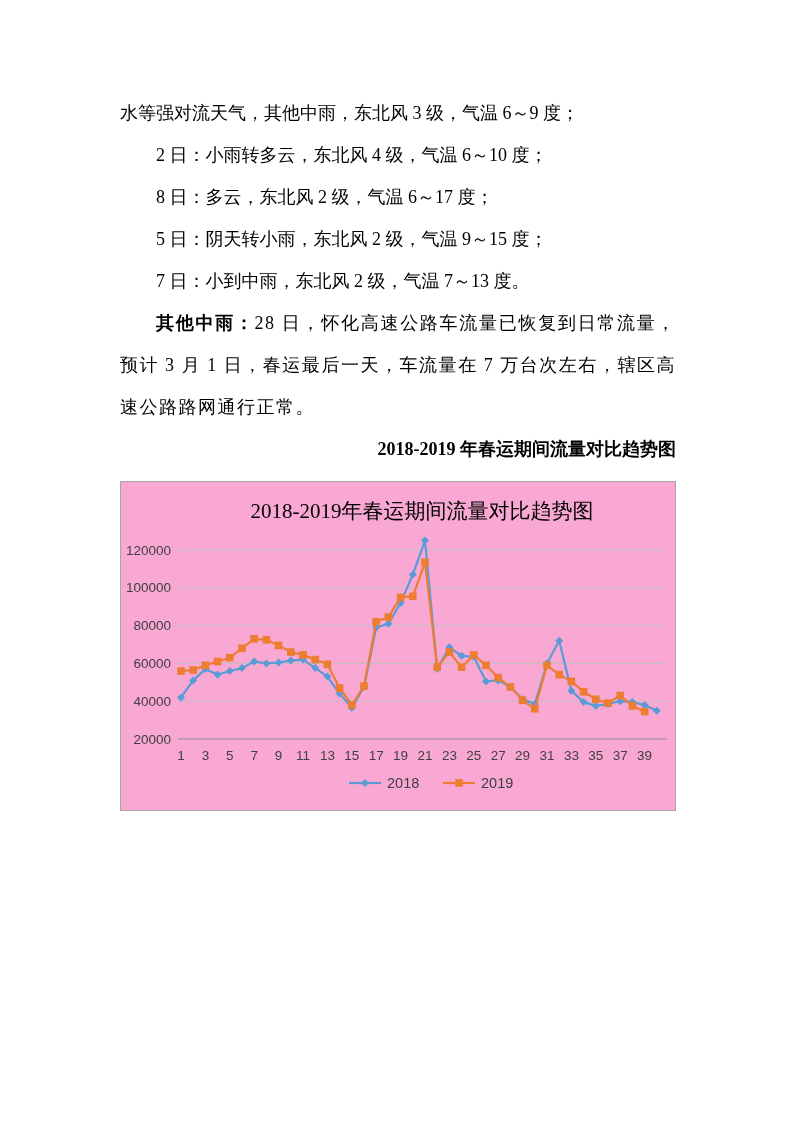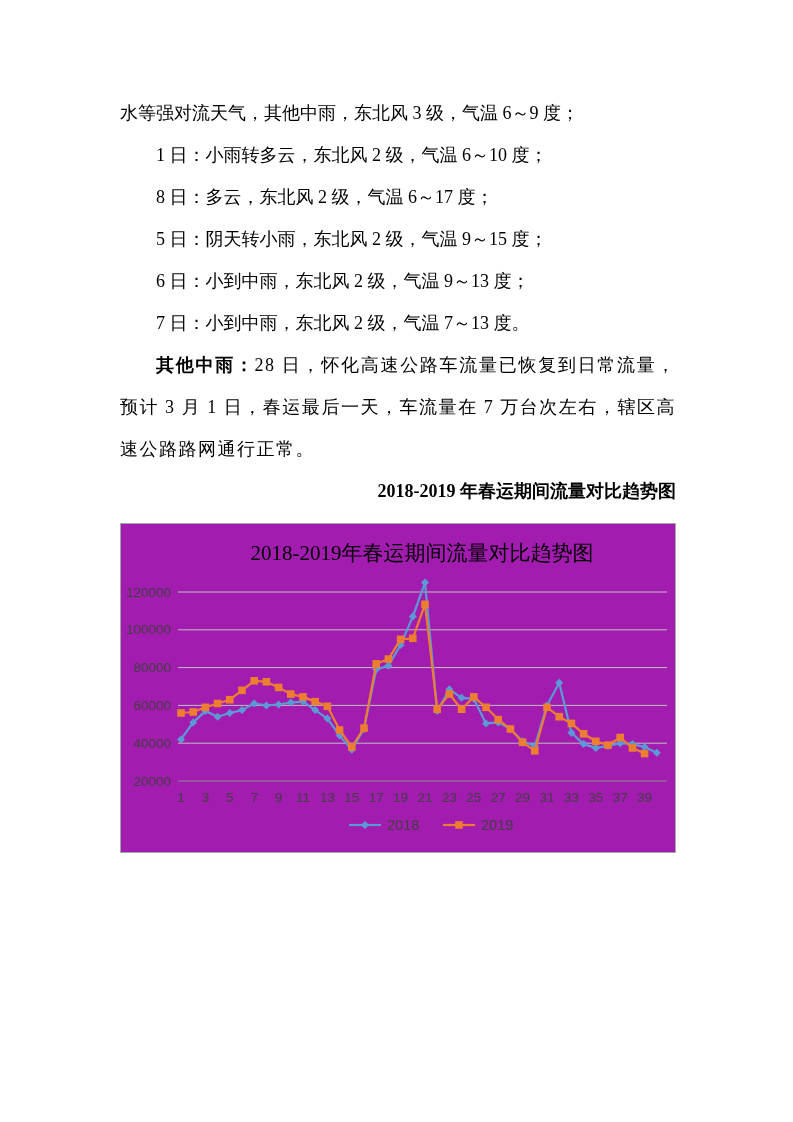--- a/index.html
+++ b/index.html
@@ -33,33 +33,32 @@
     margin: 0;
     font-size: 18px;
     line-height: 42px;
     font-weight: bold;
     text-align: right;
   }
   .chart-frame {
     margin-top: 11px;
     width: 556px; height: 330px;
     border: 1px solid #a6a6a6;
-    background: #a21caf;
+    background: #f9a8d4;
   }
   .chart-frame svg { display:block; }
 </style>
 </head>
 <body>
 
 <div class="page">
   <p class="line">水等强对流天气，其他中雨，东北风 3 级，气温 6～9 度；</p>
-  <p class="line indent">1 日：小雨转多云，东北风 2 级，气温 6～10 度；</p>
+  <p class="line indent">2 日：小雨转多云，东北风 4 级，气温 6～10 度；</p>
   <p class="line indent">8 日：多云，东北风 2 级，气温 6～17 度；</p>
   <p class="line indent">5 日：阴天转小雨，东北风 2 级，气温 9～15 度；</p>
-  <p class="line indent">6 日：小到中雨，东北风 2 级，气温 9～13 度；</p>
   <p class="line indent">7 日：小到中雨，东北风 2 级，气温 7～13 度。</p>
 
   <p class="para indent"><span class="bold">其他中雨：</span><span>28 日，怀化高速公路车流量已恢复到日常流量，预计 3 月 1 日，春运最后一天，车流量在 7 万台次左右，辖区高速公路路网通行正常。</span></p>
 
   <p class="caption">2018-2019 年春运期间流量对比趋势图</p>
 
   <div class="chart-frame">
     <svg id="chart-svg" width="554" height="328" viewBox="0 0 554 328">
         <text x="301" y="36" text-anchor="middle" font-size="21" font-family="&quot;Liberation Serif&quot;, &quot;DejaVu Serif&quot;, serif" fill="#000">2018-2019年春运期间流量对比趋势图</text>
         <line x1="57" x2="546" y1="257.0" y2="257.0" stroke="#8c8c8c" stroke-width="1"></line>

